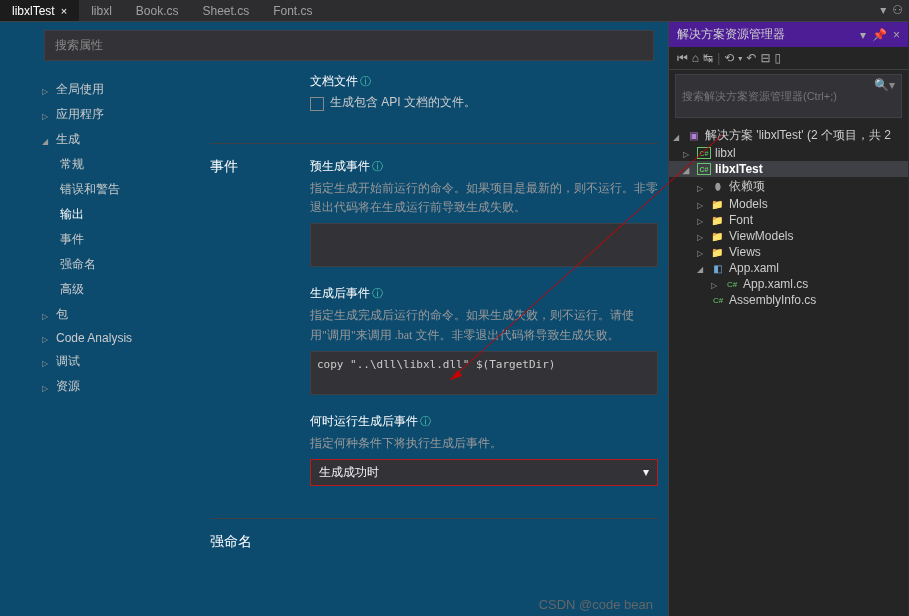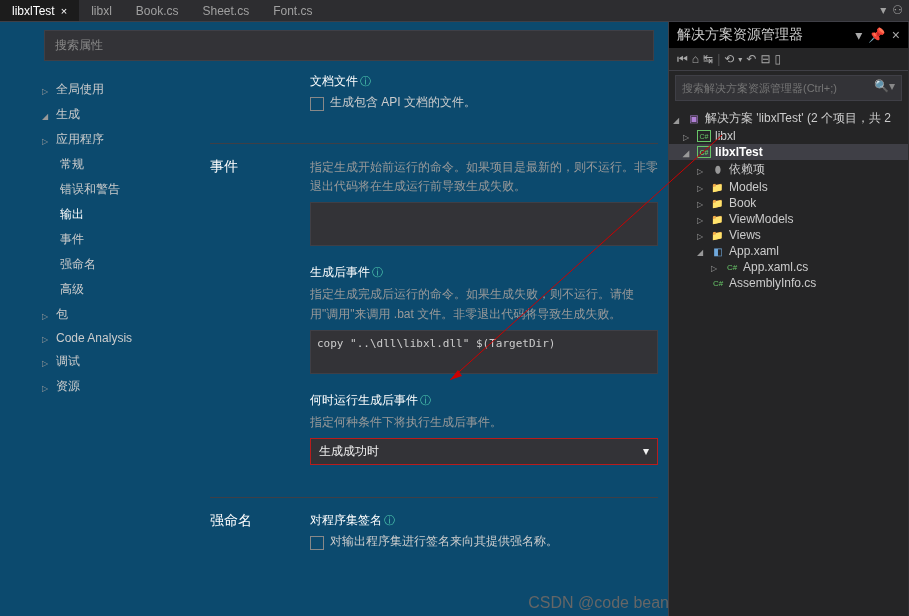--- a/index.html
+++ b/index.html
@@ -22,50 +22,50 @@
 .tri.closed::before { content: "▷"; font-size: 8px; color: #999; }
 .tri.open::before { content: "◢"; font-size: 8px; color: #999; }
 .prop-area { flex: 1; padding: 0 10px 10px 10px; overflow-y: auto; }
 .section { display: flex; border-top: 1px solid #3f3f46; padding: 14px 0; }
 .section:first-child { border-top: none; padding-top: 4px; }
 .sec-label { width: 100px; color: #fff; font-size: 14px; }
 .sec-body { flex: 1; }
 .field { margin-bottom: 18px; }
 .field-title { color: #fff; margin-bottom: 4px; }
 .help { color: #4ec9b0; margin-left: 2px; font-size: 11px; }
-.field-desc { color: #999; line-height: 1.6; margin-bottom: 6px; }
+.field-desc { color: #999; line-height: 1.6; margin-bottom: 6px; font-family: Liberation Serif, serif; }
 .textbox { background: #333337; border: 1px solid #3f3f46; padding: 6px; min-height: 38px; color: #ccc; font-family: Consolas, monospace; font-size: 11px; white-space: pre; }
 .textbox.tall { min-height: 44px; }
 .dropdown { background: #333337; border: 1px solid #b91c1c; padding: 4px 8px; display: flex; justify-content: space-between; align-items: center; }
 .checkbox-row { display: flex; align-items: flex-end; gap: 6px; color: #ccc; }
 .chk { width: 14px; height: 14px; border: 1px solid #888; display: inline-block; }
 
 .right-pane { width: 240px; background: #252526; border-left: 1px solid #3f3f46; display: flex; flex-direction: column; }
-.rp-title { background: #000000; padding: 4px 8px; display: flex; justify-content: space-between; align-items: center; color: #ccc; font-size: 14px; }
+.rp-title { background: #4c1d95; padding: 4px 8px; display: flex; justify-content: space-between; align-items: center; color: #ccc; font-size: 12px; }
 .rp-title-icons { display: flex; gap: 6px; color: #aaa; }
 .rp-toolbar { display: flex; gap: 4px; padding: 4px 8px; color: #aaa; align-items: center; border-bottom: 1px solid #3f3f46; }
 .rp-toolbar span { cursor: pointer; }
 .rp-search { display: flex; margin: 4px 6px; background: #333337; border: 1px solid #3f3f46; }
-.rp-search input { flex: 1; background: transparent; border: none; color: #888; padding: 6px 6px; font-size: 11px; outline: none; }
+.rp-search input { flex: 1; background: transparent; border: none; color: #888; padding: 15px 6px; font-size: 11px; outline: none; }
 .rp-search-btn { padding: 3px 6px; color: #888; }
 .tree { flex: 1; padding: 4px 0; overflow-y: auto; font-size: 12px; }
 .tnode { display: flex; align-items: center; gap: 4px; padding: 1px 4px; color: #ccc; cursor: pointer; white-space: nowrap; }
 .tnode.selected { background: #3f3f46; color: #fff; font-weight: bold; }
 .tnode .tri { width: 10px; }
 .ticon { width: 14px; height: 12px; display: inline-flex; align-items: center; justify-content: center; font-size: 10px; }
 .ticon.sln { color: #b180d7; }
 .ticon.cs { color: #68c568; border: 1px solid #68c568; font-size: 7px; padding: 0 1px; }
 .ticon.folder { color: #dcb67a; }
 .ticon.ref { color: #999; }
 .ticon.xaml { color: #6fa8dc; }
 .ticon.csfile { color: #68c568; font-size: 8px; }
 .ind1 { padding-left: 14px; } .ind2 { padding-left: 28px; } .ind3 { padding-left: 42px; }
 
 .arrow-svg { position: absolute; pointer-events: none; top: 0; left: 0; }
-.watermark { position: absolute; bottom: 4px; right: 240px; color: #666; font-size: 16px; }
+.watermark { position: absolute; bottom: 4px; right: 256px; color: #666; font-size: 13px; }
 </style>
 </head>
 <body>
 
 <div class="tabs">
   <div class="tab active">
       <span>libxlTest</span>
       <span class="tab-close">×</span>
     </div>
   <div class="tab">libxl</div>
@@ -81,26 +81,26 @@
 <div class="main">
   <div class="left-pane">
     <div class="search-box">搜索属性</div>
     <div class="content">
       <div class="sidebar" id="sb">
           <div class="sb-item l1">
             <span class="tri closed"></span>
             <span>全局使用</span>
           </div>
           <div class="sb-item l1">
+            <span class="tri closed"></span>
+            <span>应用程序</span>
+          </div>
+          <div class="sb-item l1">
             <span class="tri open"></span>
             <span>生成</span>
-          </div>
-          <div class="sb-item l1">
-            <span class="tri closed"></span>
-            <span>应用程序</span>
           </div>
           <div class="sb-item l2">
             <span>常规</span>
           </div>
           <div class="sb-item l2">
             <span>错误和警告</span>
           </div>
           <div class="sb-item l2 selected">
             <span>输出</span>
           </div>
@@ -141,20 +141,21 @@
                   <span>生成包含 API 文档的文件。</span>
                 </div>
             </div>
           </div>
         </div>
 
         <div class="section">
           <div class="sec-label">事件</div>
           <div class="sec-body">
             <div class="field">
+              <div class="field-title"><span>预生成事件</span><span class="help">ⓘ</span></div>
               <div class="field-desc">指定生成开始前运行的命令。如果项目是最新的，则不运行。非零退出代码将在生成运行前导致生成失败。</div>
               <div class="textbox tall"></div>
             </div>
             <div class="field">
               <div class="field-title"><span>生成后事件</span><span class="help">ⓘ</span></div>
               <div class="field-desc">指定生成完成后运行的命令。如果生成失败，则不运行。请使用"调用"来调用 .bat 文件。非零退出代码将导致生成失败。</div>
               <div class="textbox tall">copy "..\dll\libxl.dll" $(TargetDir)</div>
             </div>
             <div class="field">
               <div class="field-title"><span>何时运行生成后事件</span><span class="help">ⓘ</span></div>
@@ -162,29 +163,20 @@
               <div class="dropdown">
                   <span>生成成功时</span>
                   <span>▾</span>
                 </div>
             </div>
           </div>
         </div>
 
         <div class="section">
           <div class="sec-label">强命名</div>
-          <div class="sec-body">
-            <div class="field">
-              <div class="field-title"><span>对程序集签名</span><span class="help">ⓘ</span></div>
-              <div class="checkbox-row">
-                  <span class="chk"></span>
-                  <span>对输出程序集进行签名来向其提供强名称。</span>
-                </div>
-            </div>
-          </div>
         </div>
       </div>
     </div>
   </div>
 
   <div class="right-pane">
     <div class="rp-title">
       <span>解决方案资源管理器</span>
       <span class="rp-title-icons">
         <span>▾</span>
@@ -230,21 +222,21 @@
             <span>依赖项</span>
           </div>
           <div class="tnode ind2">
             <span class="tri closed"></span>
             <span class="ticon folder">📁</span>
             <span>Models</span>
           </div>
           <div class="tnode ind2">
             <span class="tri closed"></span>
             <span class="ticon folder">📁</span>
-            <span>Book</span>
+            <span>Font</span>
           </div>
           <div class="tnode ind2">
             <span class="tri closed"></span>
             <span class="ticon folder">📁</span>
             <span>ViewModels</span>
           </div>
           <div class="tnode ind2">
             <span class="tri closed"></span>
             <span class="ticon folder">📁</span>
             <span>Views</span>

